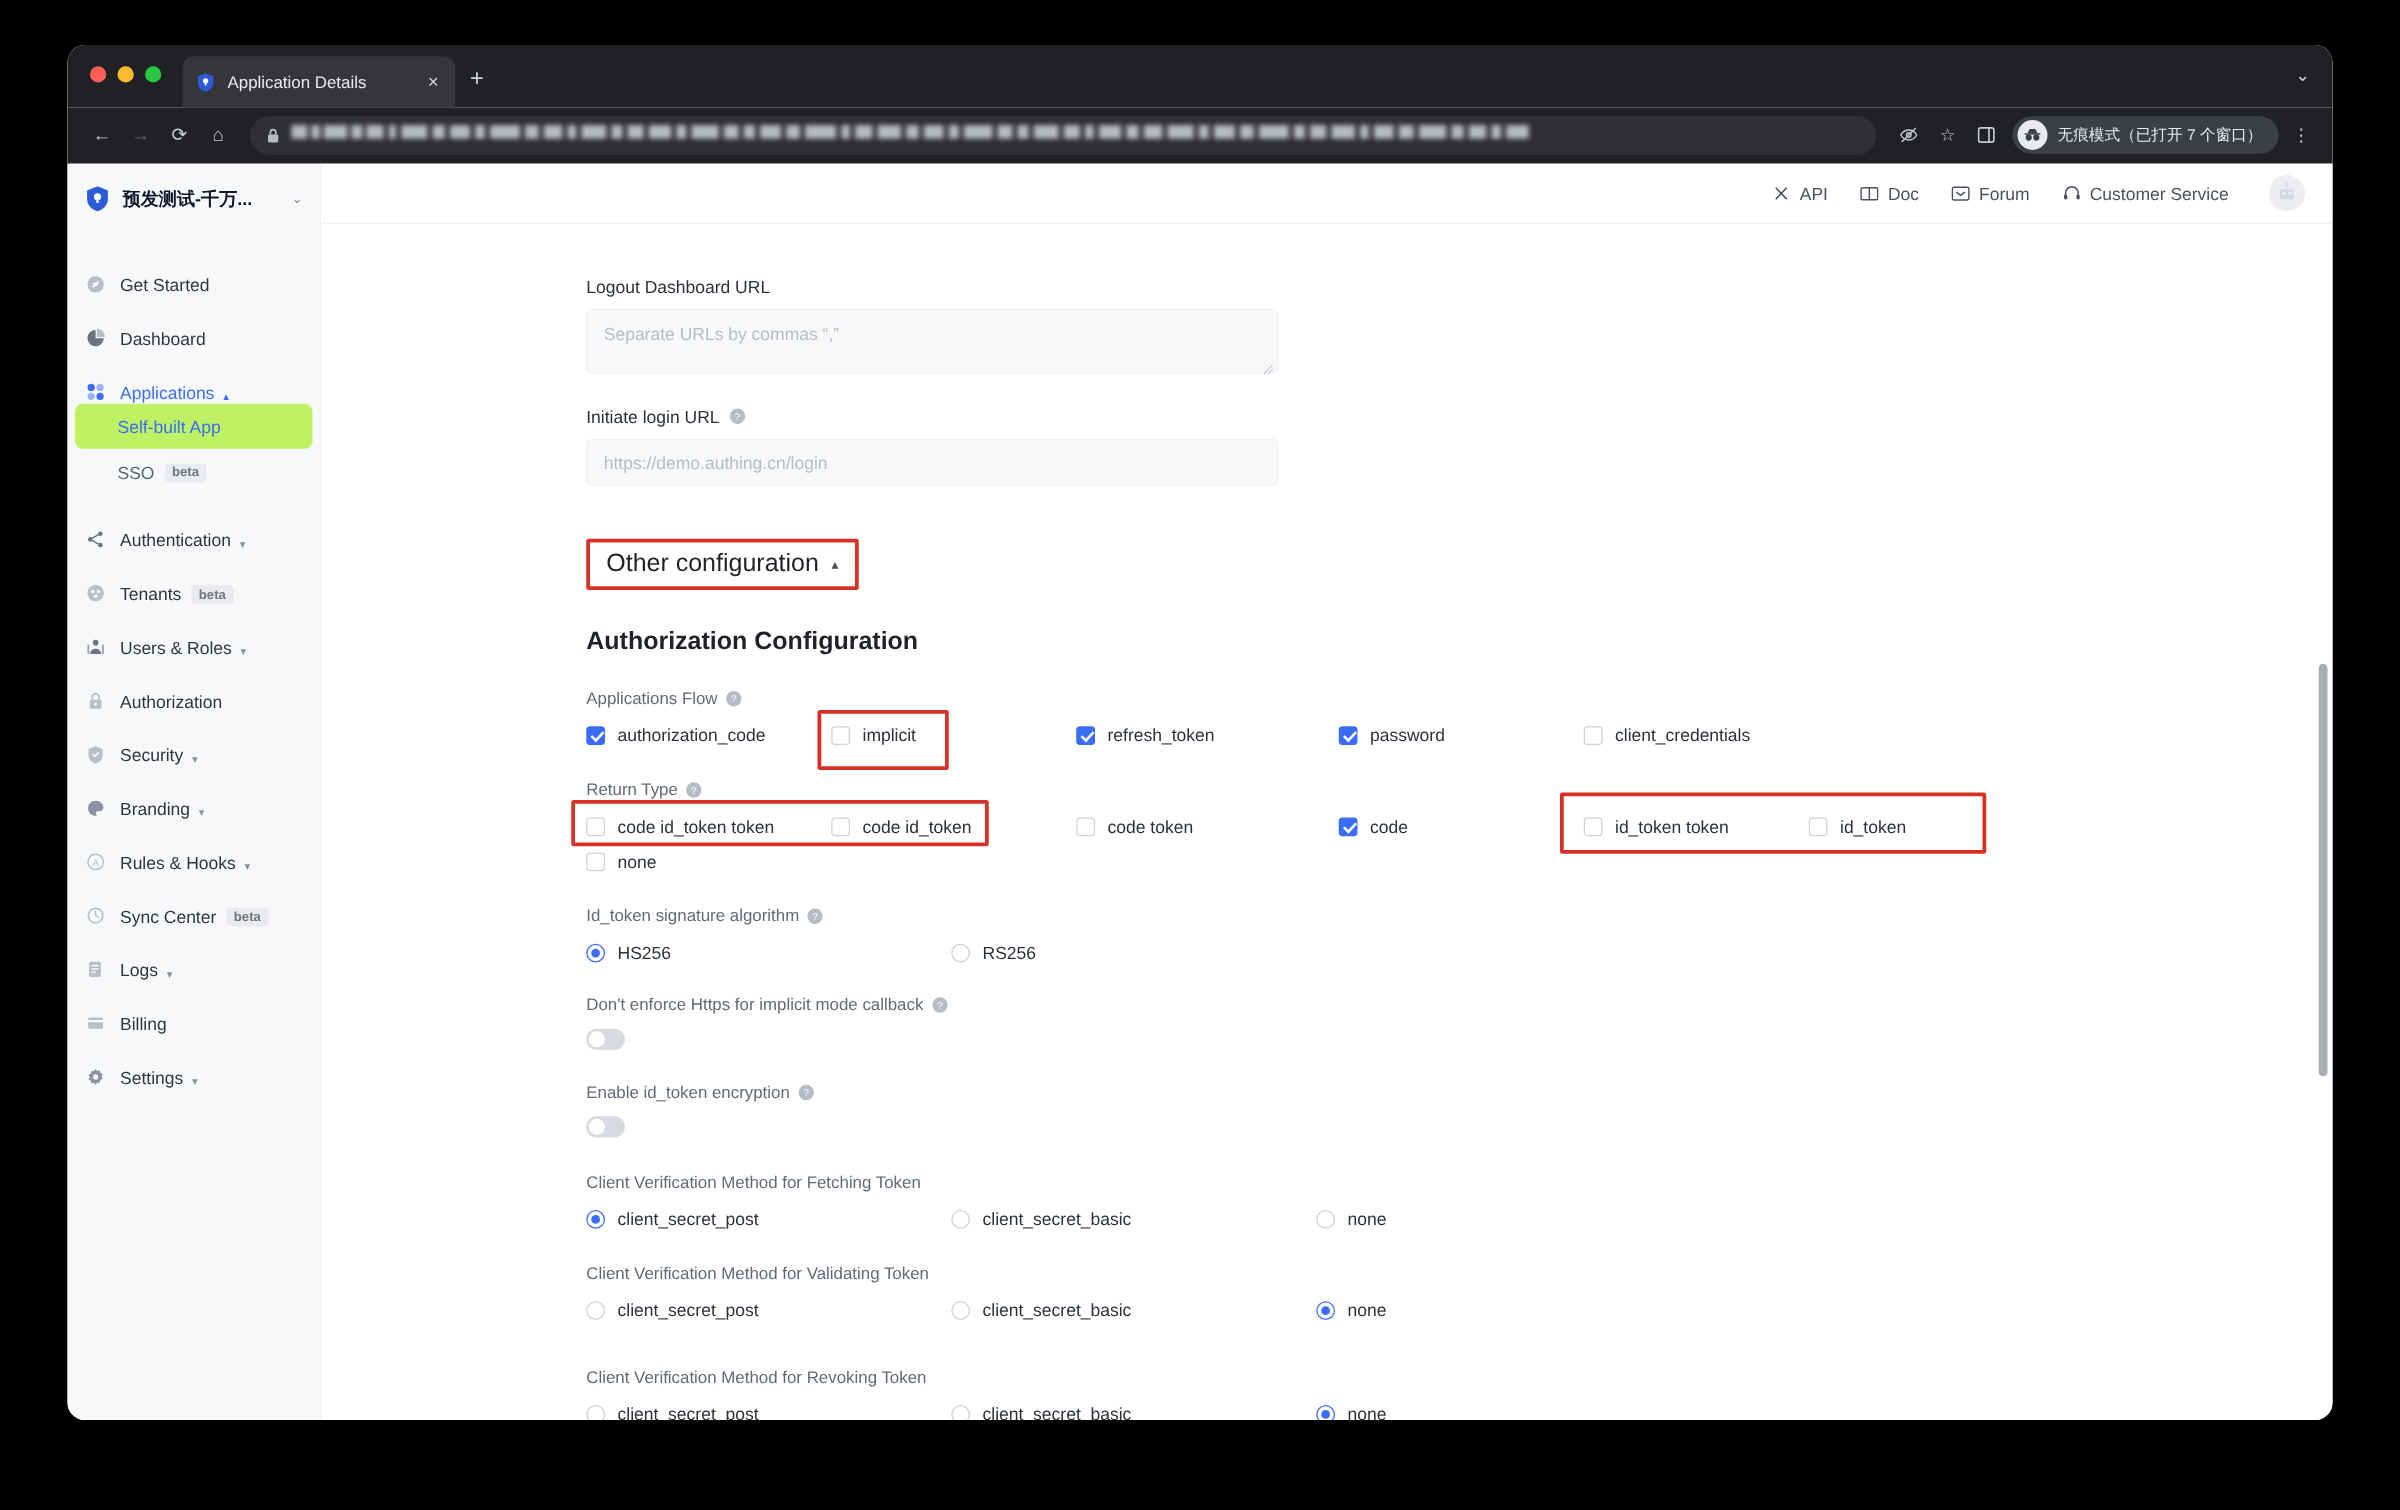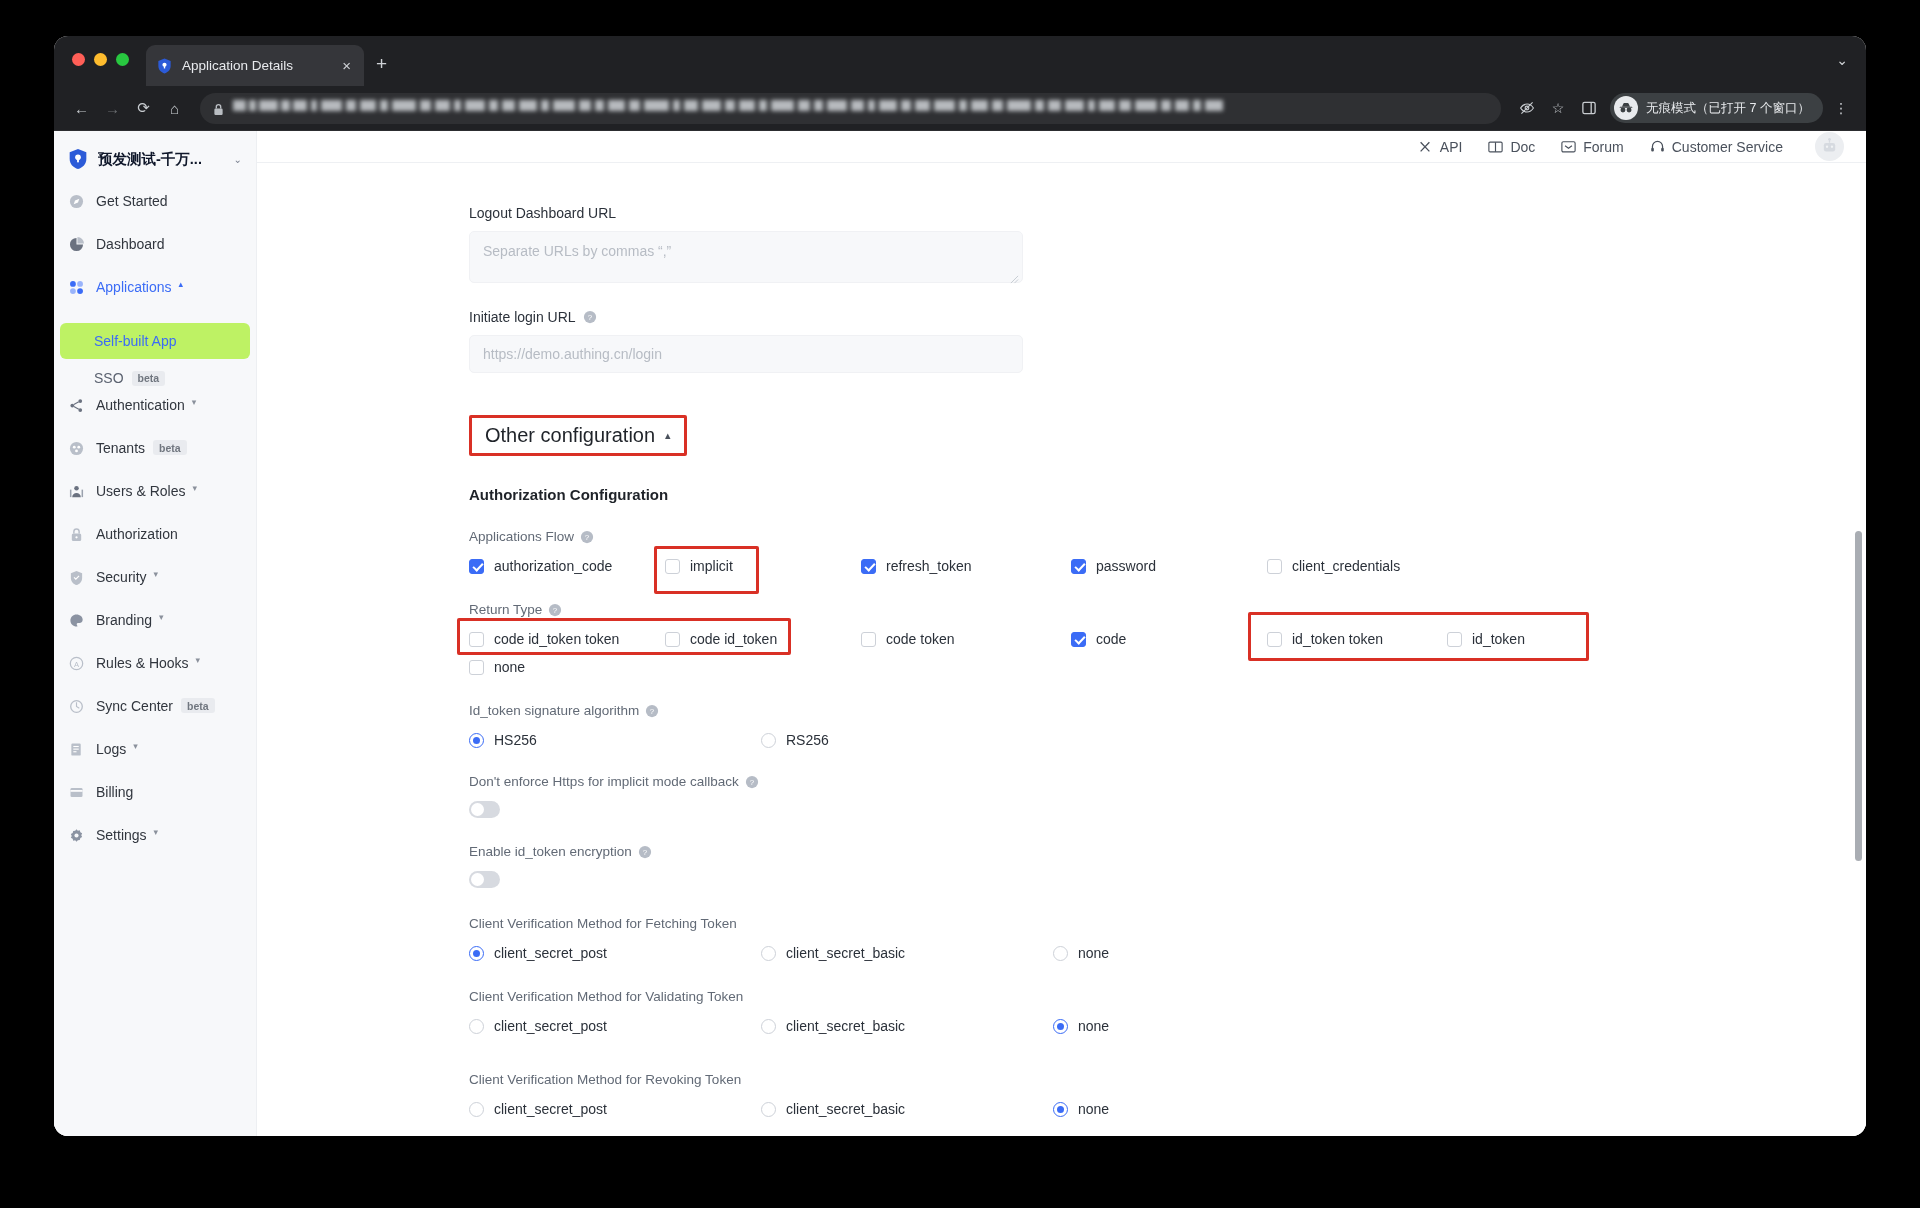--- a/index.html
+++ b/index.html
@@ -106,21 +106,21 @@
   .tenant {
     display:flex; align-items:center; height:52px; padding:0 14px; cursor:pointer;
   }
   .tenant-logo { width:20px; height:22px; flex:0 0 20px; margin-right:10px; }
   .tenant-name { font-size:14.5px; font-weight:bold; color:#0f172a; white-space:nowrap;
                  overflow:hidden; text-overflow:ellipsis; flex:1; }
   .tenant-chev { color:#7a8190; font-size:10px; margin-left:4px; }
 
   .nav { padding-top:8px; }
   .nav-item {
-    display:flex; align-items:flex-start; height:43px; padding:0 14px; cursor:pointer;
+    display:flex; align-items:flex-end; height:43px; padding:0 14px; cursor:pointer;
     font-size:14px; color:#31363e; position:relative;
   }
   .nav-item .ico { width:17px; height:17px; flex:0 0 17px; margin-right:11px;
                    display:flex; align-items:center; justify-content:center; }
   .nav-item.active { color:#3b6cf6; font-weight:500; }
   .nav-label { white-space:nowrap; }
   .nav-caret { margin-left:7px; font-size:9px; color:#8b919c; }
   .nav-item.active .nav-caret { color:#3b6cf6; }
   .badge-beta {
     margin-left:8px; background:#e9ebef; color:#70767f;
@@ -131,21 +131,21 @@
     padding:0 0 0 34px; font-size:14px; color:#5b6270; cursor:pointer; border-radius:6px;
     white-space:nowrap;
   }
   .sub-item.selected { background:#bef264; color:#3b6cf6; }
 
   
   .main {
     flex:1; position:relative; overflow:hidden; background:#fff;
   }
   .topbar {
-    height:32px; display:flex; align-items:center; justify-content:flex-end;
+    height:48px; display:flex; align-items:center; justify-content:flex-end;
     padding-right:22px; border-bottom:1px solid #eef0f3; background:#fff; gap:26px;
   }
   .topbar-link {
     display:flex; align-items:center; gap:7px; font-size:14px; color:#4a515c; cursor:pointer;
   }
   .topbar-link .ti { width:15px; height:15px; display:flex; align-items:center; justify-content:center; }
   .avatar {
     width:29px; height:29px; border-radius:50%; background:#eceef1; margin-left:6px;
     display:flex; align-items:center; justify-content:center; cursor:pointer;
   }
@@ -168,21 +168,21 @@
   }
 
   .section-title-wrap {
     display:inline-flex; align-items:center; gap:10px;
     border:3px solid #d93025; padding:6px 13px; border-radius:2px;
     margin-top:42px;
   }
   .section-title { font-size:20px; color:#1f2329; font-weight:500; }
   .section-caret { color:#4a515c; font-size:11px; }
 
-  .sub-title { font-size:15px; font-weight:bold; color:#1f2329; margin-top:30px; }
+  .sub-title { font-size:20px; font-weight:bold; color:#1f2329; margin-top:30px; }
   .group-label { font-size:13.5px; color:#626a76; margin-top:26px; display:flex; align-items:center; gap:6px; }
 
   .opt-row { display:flex; align-items:flex-start; margin-top:12px; position:relative; }
   .opt {
     display:flex; align-items:center; gap:10px; font-size:14px; color:#2b313a;
     cursor:pointer; white-space:nowrap;
   }
   .cb {
     width:15px; height:15px; border:1px solid #cdd1d8; border-radius:3px;
     background:#fff; flex:0 0 15px; position:relative;

